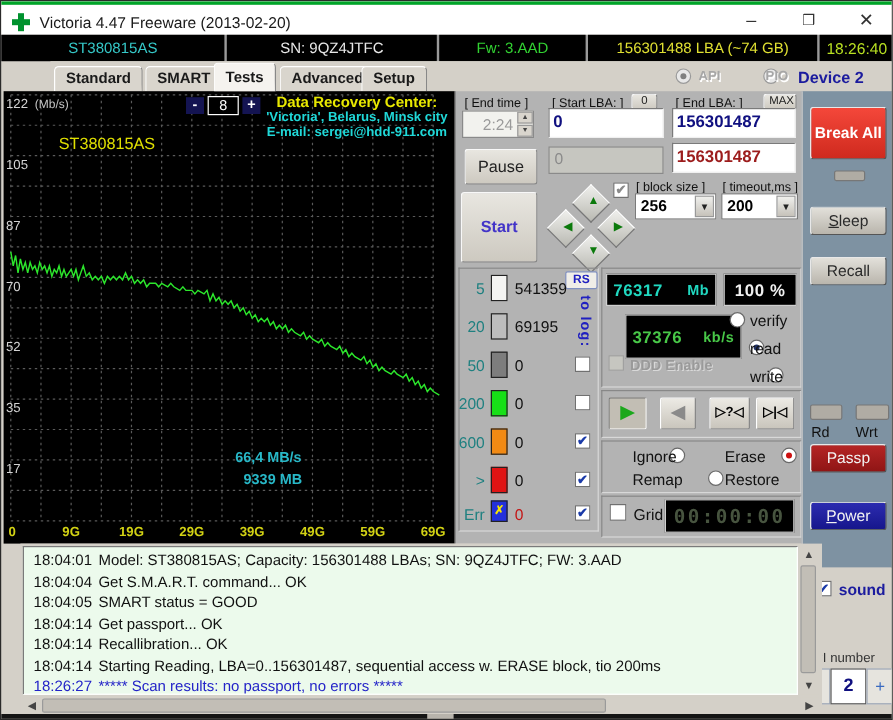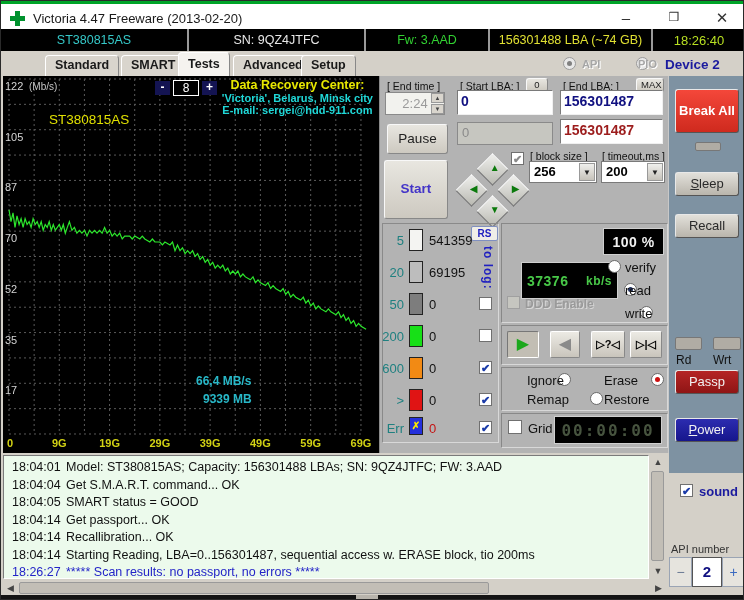--- a/index.html
+++ b/index.html
@@ -18,21 +18,21 @@
   #app-icon:after  { content:""; position:absolute; left:0; top:5px; width:15px; height:5px; background:#00922e; }
   #title-text { left:32px; top:7px; font-size:13px; color:#1a1a1a; }
   .cap-btn { top:0; width:46px; height:27px; text-align:center; line-height:27px; font-size:15px; color:#333; cursor:default; }
 
   
   #infobar { left:0; top:28px; width:744px; height:22px; background:#9a9a9a; display:flex; gap:2px; }
   .info-cell { background:#000; height:22px; display:flex; align-items:center; justify-content:center; font-size:12.5px; }
   .c-model { width:186px; color:#35c8c8; }
   .c-sn    { width:175px; color:#e8e8e8; }
   .c-fw    { width:122px; color:#32d232; }
-  .c-cap   { width:161px; color:#e0e032; }
+  .c-cap   { width:191px; color:#e0e032; }
   .c-clock { flex:1; color:#b8e022; font-size:13px; }
 
   
   #tabrow { left:0; top:50px; width:727px; height:25px; background:#d4d0c8;margin-left:41px; }
   .tab { position:absolute; top:4px; height:21px; padding:2px 9px 0;
          background:#d9d5cd; border:1px solid #888; border-bottom:none;
          border-top-left-radius:4px; border-top-right-radius:4px;
          border-top-color:#fff; border-left-color:#fff;
          font-size:12.5px; font-weight:bold; color:#1a1a1a; }
   .tab.active { top:1px; height:24px; background:#f5f3ef; padding-top:4px; z-index:2; }
@@ -119,21 +119,21 @@
   #passp-btn { top:294px; background:linear-gradient(#b52525,#8f1515); color:#f2f2f2; }
   #power-btn { top:342px; background:linear-gradient(#2c2cb0,#16168c); color:#f2f2f2; }
   .u1:first-letter { text-decoration:underline; }
   .indicator { position:absolute; background:#b0aca4; border:1px solid #777; border-radius:2px; }
   .rdwrt-lbl { position:absolute; font-size:12px; color:#111; }
   #api-spin { position:absolute; left:0px; top:84px; width:76px; height:30px; display:flex; }
   .spin-btn { width:23px; background:#e6e4de; border:1px solid #9aa4b4; text-align:center; line-height:28px; font-size:14px; color:#6a7a94; }
   #api-val { flex:1; background:#fff; border:1px solid #555; text-align:center; line-height:28px; font-size:15px; }
 
   
-  #logwrap { left:0; top:452px; width:668px; height:142px; background:#d4d0c8; }
+  #logwrap { left:16px; top:452px; width:668px; height:142px; background:#d4d0c8; }
   #logbox { left:2px; top:2px; width:646px; height:124px; background:#ecfaec; border:1px solid #7a7a7a; border-bottom-color:#fff; border-right-color:#fff; overflow:hidden; padding:3px 0; }
   .log-line { height:17.5px; line-height:17.5px; font-size:12.5px; white-space:nowrap; }
   .log-time { display:inline-block; width:62px; padding-left:8px; color:#111; }
   .log-text { color:#111; }
   .log-line.blue .log-time, .log-line.blue .log-text { color:#2424c8; }
   .scroll { background:#d4d0c8; }
   .sarrow { position:absolute; background:#d4d0c8; color:#444; font-size:9px; text-align:center; }
   .sthumb { position:absolute; background:#c2beb6; border:1px solid #9a9a9a; border-radius:2px; }
   #bottomstrip { left:0; top:594px; width:744px; height:6px; background:#141414; }
   #grip { left:355px; top:594px; width:22px; height:6px; background:#b8b4ac; }
@@ -324,20 +324,24 @@
       <div class="cnt-row" style="top:193px">
         <span class="cnt-lbl">Err</span>
         <span class="cnt-box" style="height: 18px; line-height: 16px; background: rgb(36, 48, 220);">✗</span>
         <span class="cnt-val" style="color:#c41414">0</span>
         <span class="checkbox cnt-chk">✔</span>
       </div>
     </div>
 
     <div class="abs" id="monitor">
       <div class="sect" style="top:0;height:100px"></div>
+      <div class="lcd" style="left:4px;top:5px;width:92px;height:27px">
+        <span class="cyan">76317</span>
+        <span class="cyan" style="font-size:12px">Mb</span>
+      </div>
       <div class="lcd" style="left:102px;top:5px;width:61px;height:27px;justify-content:center">
         <span class="white">100  %</span>
       </div>
       <div class="lcd" style="left:20px;top:39px;width:97px;height:37px">
         <span class="grn">37376</span>
         <span class="grn" style="font-size:12px">kb/s</span>
       </div>
       <span class="abs checkbox" style="left:6px;top:73px;background:#c6c6c0;border-color:#a0a0a0"></span>
       <span class="abs gray-label" style="left:24px;top:74px;font-size:12px">DDD Enable</span>
 

